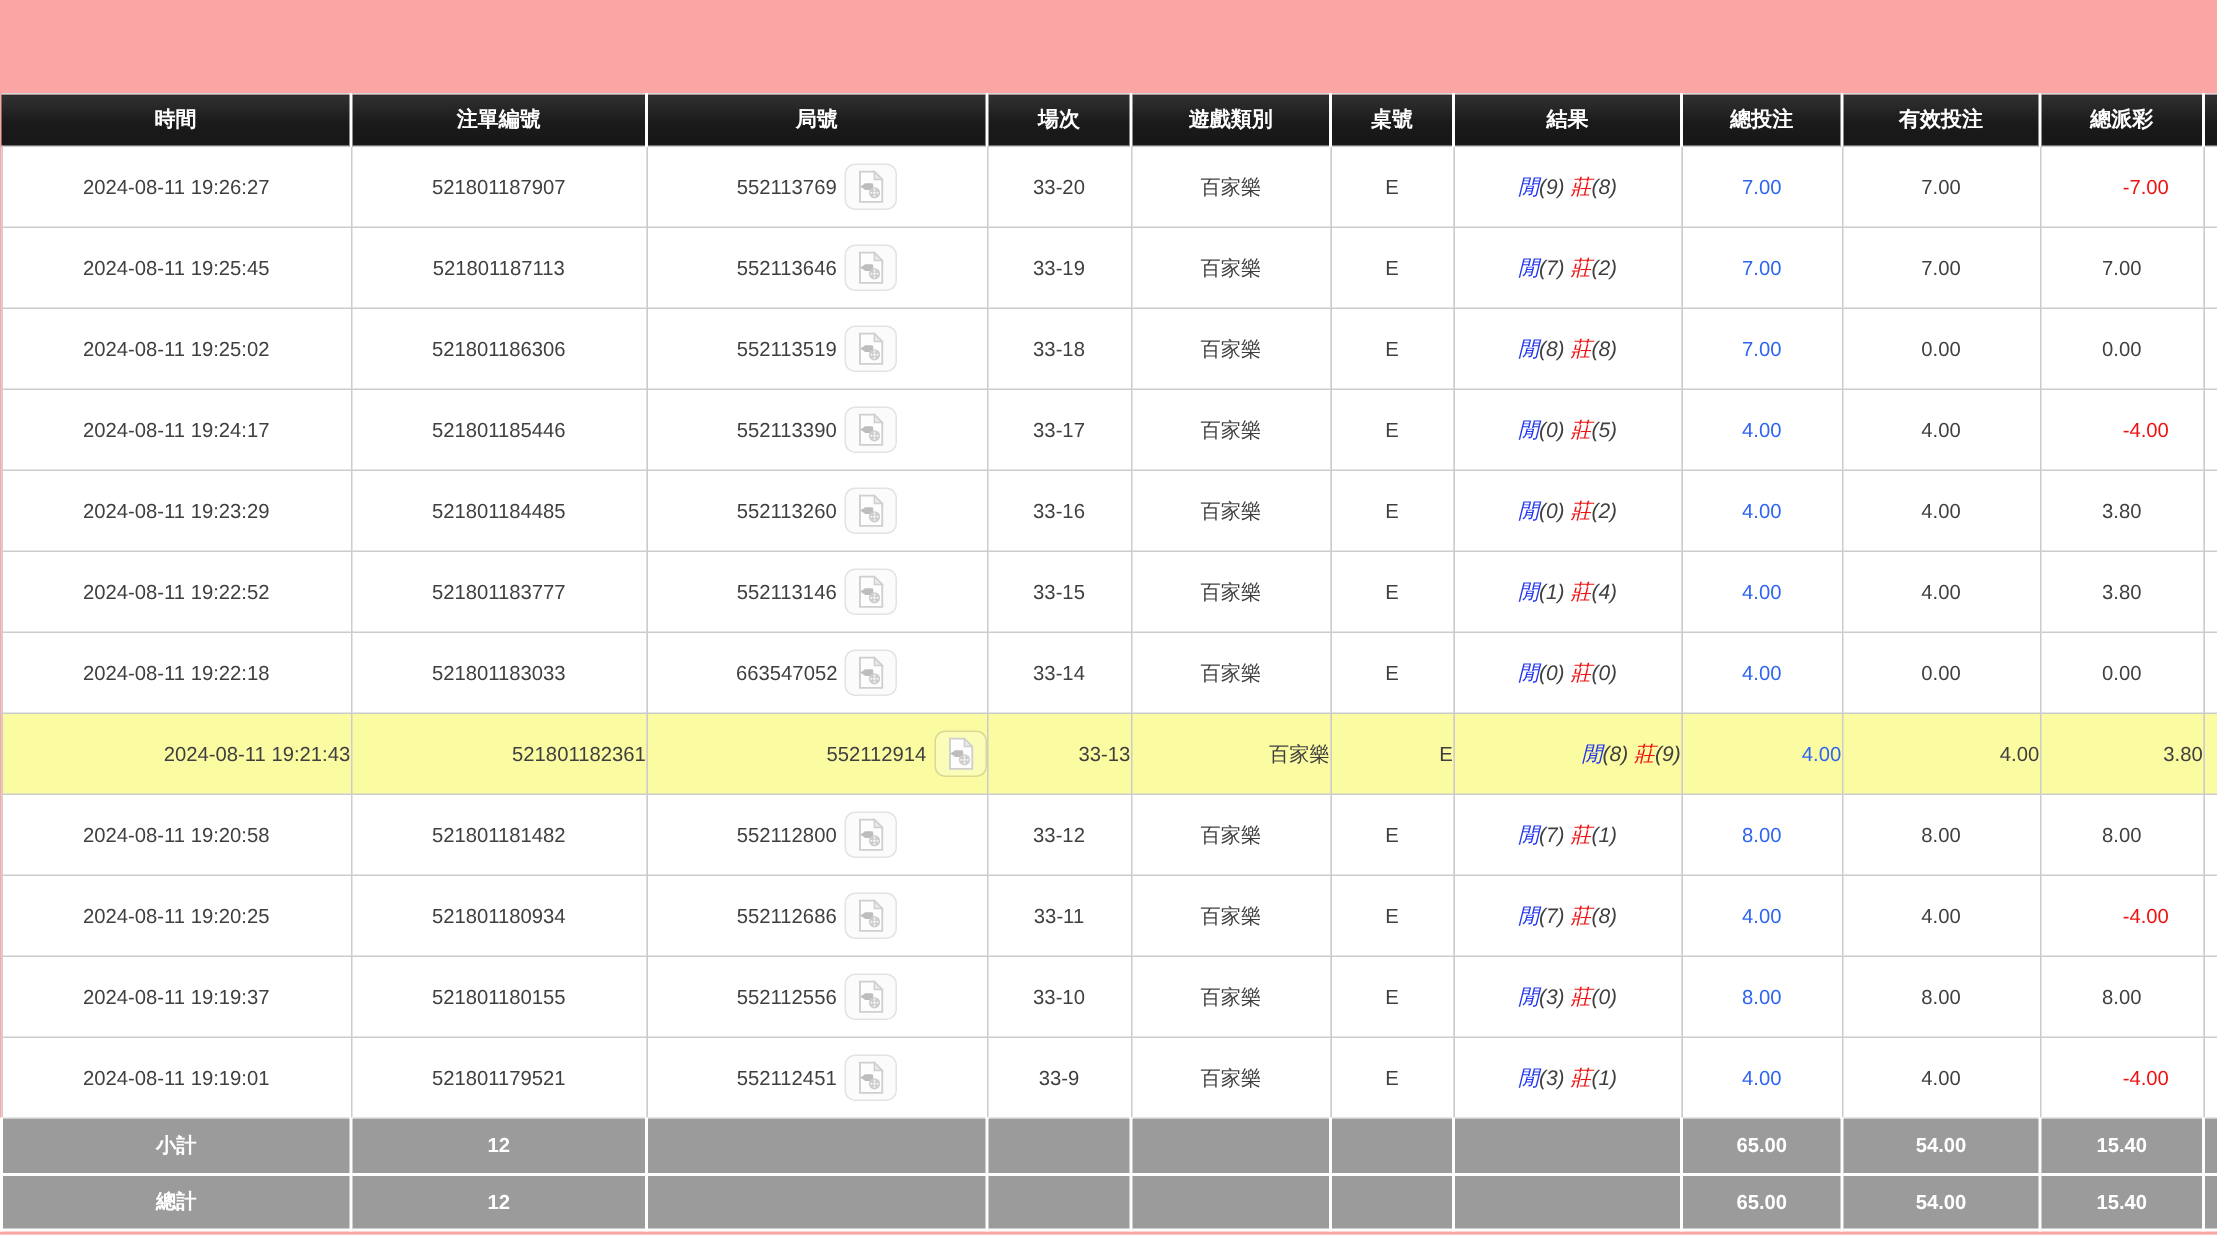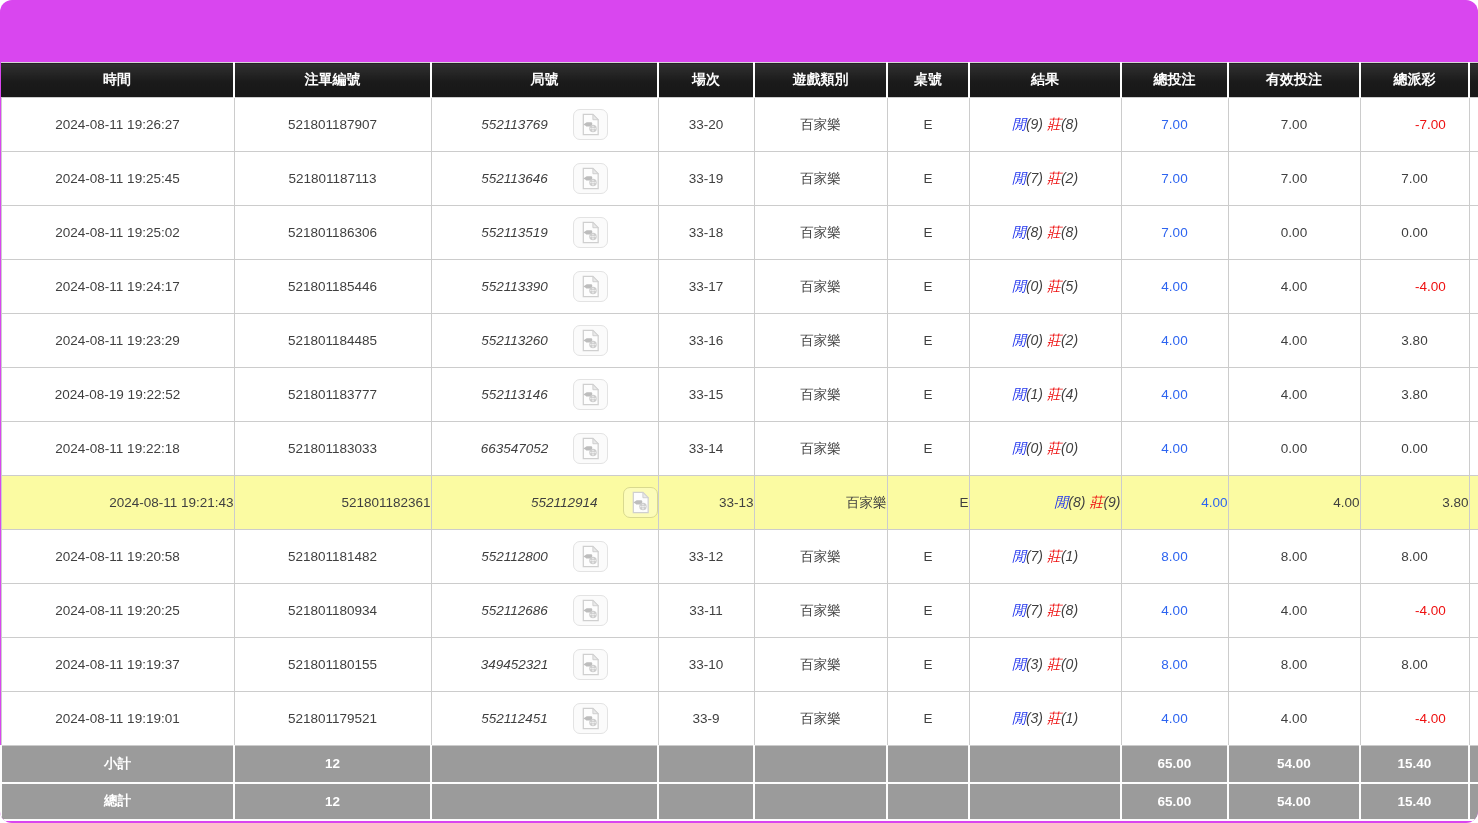--- a/index.html
+++ b/index.html
@@ -3,21 +3,21 @@
 <meta charset="utf-8">
 <style>
   * { box-sizing: border-box; margin: 0; padding: 0; }
   html, body { background: #fff; }
   body {
     font-family: "Liberation Sans", "DejaVu Sans", sans-serif;
     width: 1478px; height: 823px; overflow: hidden; position: relative;
   }
   .viewport {
     position: absolute; top: 0; left: 0;
-    width: 1478px; height: 823px; overflow: hidden; background: #d946ef; border-radius: 12px;
+    width: 1478px; height: 823px; overflow: hidden; background: #fca5a5;
   }
   table.bet-table {
     position: absolute; top: 62px; left: 0;
     width: 1600px;
     border-collapse: collapse;
     table-layout: fixed;
     font-size: 13.5px;
     color: #3f3f3f;
   }
   
@@ -41,21 +41,21 @@
     text-align: center;
     vertical-align: middle;
   }
   tbody tr.highlight td { background: #fbfba2; text-align: right; }
   tbody tr.highlight .video-btn { background: rgba(255,255,255,0.25); border-color: #d9d98f; }
   .amount-blue { color: #2d64f0; }
   .neg { color: #ee1111; padding-left: 32px; }
   .lbl-player { color: #2336ee; }
   .lbl-banker { color: #ee1111; }
   .result-cell { font-size: 14px; color: #3f3f3f; font-style: italic; }
-  .round-wrap { display: inline-flex; align-items: center; gap: 25px; font-style: italic; }
+  .round-wrap { display: inline-flex; align-items: center; gap: 5px; }
   .video-btn {
     display: inline-flex; align-items: center; justify-content: center;
     width: 35px; height: 31px;
     border: 1px solid #e3e3e3; border-radius: 7px;
     background: #fbfbfb;
     cursor: pointer; padding: 0;
   }
   
   tfoot td {
     background: #9b9b9b;
@@ -266,21 +266,21 @@
     <td class="result-cell">
       <span class="lbl-player">閒</span><span>(0)</span>
       <span class="lbl-banker">莊</span><span>(2)</span>
     </td>
     <td class="amount-blue">4.00</td>
     <td>4.00</td>
     <td>3.80</td>
     <td></td>
   </tr>
         <tr>
-    <td>2024-08-19 19:22:52</td>
+    <td>2024-08-11 19:22:52</td>
     <td>521801183777</td>
     <td>
       <span class="round-wrap">
         <span>552113146</span>
         <button class="video-btn">
           <svg width="23" height="23" viewBox="0 0 24 24">
             <path d="M4.5 1.5 h10 l5.5 5.5 V22.5 H4.5 Z" fill="#fdfdfd" stroke="#cfcfcf" stroke-width="1.3"></path>
             <path d="M14.5 1.5 l5.5 5.5 h-5.5 Z" fill="#e9e9e9" stroke="#cfcfcf" stroke-width="1"></path>
             <path d="M7.6 10 l-3 1.9 3 1.9 Z" fill="#bdbdbd"></path>
             <rect x="7.3" y="9.6" width="6.4" height="4.6" rx="1" fill="#bdbdbd"></rect>
@@ -440,21 +440,21 @@
     <td class="amount-blue">4.00</td>
     <td>4.00</td>
     <td class="neg">-4.00</td>
     <td></td>
   </tr>
         <tr>
     <td>2024-08-11 19:19:37</td>
     <td>521801180155</td>
     <td>
       <span class="round-wrap">
-        <span>349452321</span>
+        <span>552112556</span>
         <button class="video-btn">
           <svg width="23" height="23" viewBox="0 0 24 24">
             <path d="M4.5 1.5 h10 l5.5 5.5 V22.5 H4.5 Z" fill="#fdfdfd" stroke="#cfcfcf" stroke-width="1.3"></path>
             <path d="M14.5 1.5 l5.5 5.5 h-5.5 Z" fill="#e9e9e9" stroke="#cfcfcf" stroke-width="1"></path>
             <path d="M7.6 10 l-3 1.9 3 1.9 Z" fill="#bdbdbd"></path>
             <rect x="7.3" y="9.6" width="6.4" height="4.6" rx="1" fill="#bdbdbd"></rect>
             <circle cx="14.6" cy="16.2" r="3.9" fill="#cdcdcd"></circle>
             <circle cx="14.6" cy="16.2" r="0.9" fill="#f7f7f7"></circle>
             <circle cx="14.6" cy="14" r="0.8" fill="#f0f0f0"></circle>
             <circle cx="14.6" cy="18.4" r="0.8" fill="#f0f0f0"></circle>

